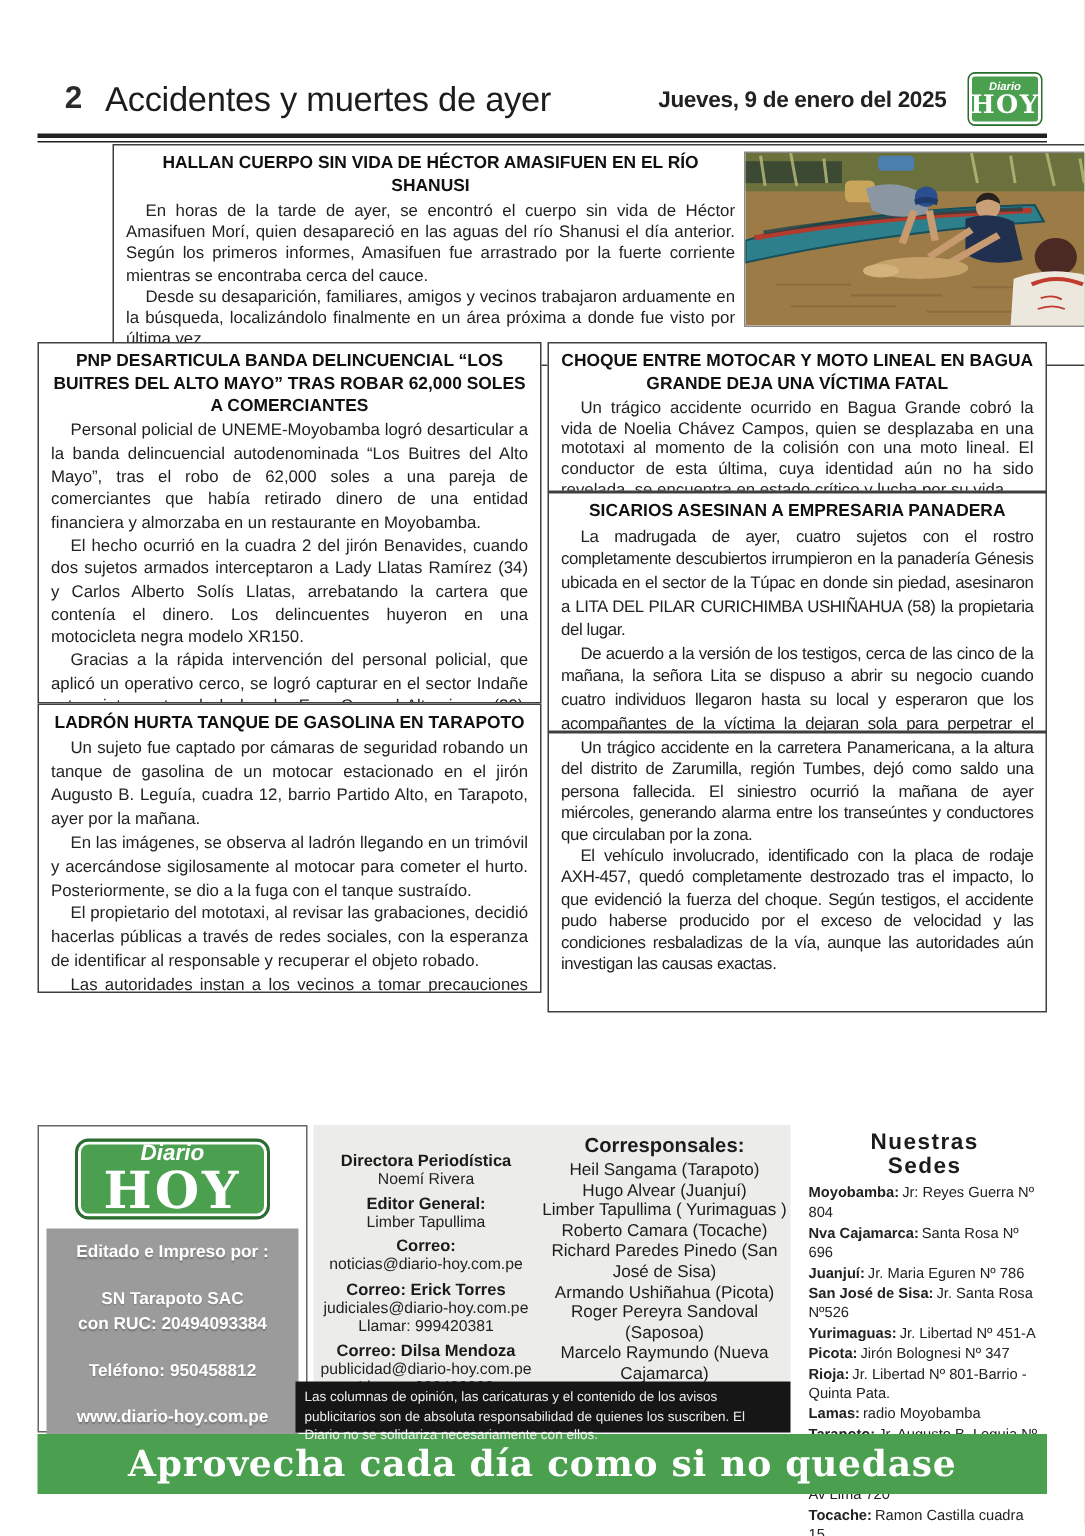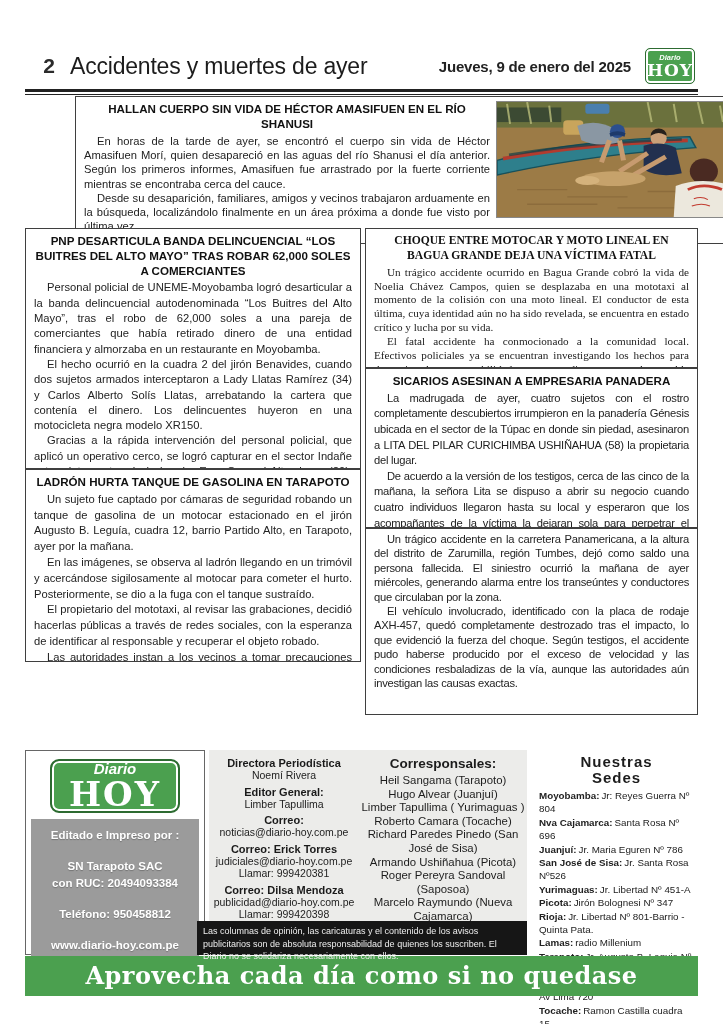--- a/index.html
+++ b/index.html
@@ -47,21 +47,21 @@
   .publisher { width:180px; border:1px solid #666; background:#fff; padding:5px; display:flex; flex-direction:column; }
   .logo-lg { width:130px; height:72px; margin:3px auto 6px; background:#4ba04f; border:2px solid #2d6b31; border-radius:9px;
     box-shadow:inset 0 0 0 2px #fff; display:flex; flex-direction:column; align-items:center; justify-content:center; }
   .logo-lg .d { color:#fff; font-size:15px; font-weight:bold; font-style:italic; line-height:16px; }
   .logo-lg .h { color:#fff; font-size:34px; font-weight:bold; font-family:"DejaVu Serif", serif; line-height:34px; letter-spacing:2px; }
   .pub-gray { flex:1; background:#9b9b9b; color:#fff; font-weight:bold; text-align:center;
     font-size:11.5px; line-height:1.3; padding:9px 4px; text-shadow:0 1px 1px rgba(0,0,0,0.25); }
   .pub-gray div { margin-bottom:2px; }
   .pub-gap { height:12px; }
   .mid-wrap { position:relative; width:318px; background:#ececea; display:flex; }
-  .staff-col { width:150px; padding:4px 2px 38px; text-align:center; }
+  .staff-col { width:150px; padding:15px 2px 38px; text-align:center; }
   .staff-title { font-size:11px; font-weight:bold; margin-top:3px; color:#1a1a1a; }
   .staff-line { font-size:10.5px; line-height:12.5px; color:#222; }
   .staff-block { margin-bottom:4px; }
   .corr-col { flex:1; padding:4px 2px 38px; text-align:center; }
   .corr-title { font-size:13.5px; font-weight:bold; margin:2px 0 3px; }
   .corr-col li { list-style:none; font-size:11.4px; line-height:13.6px; }
   .strip { position:absolute; left:-12px; bottom:0; width:calc(100% + 12px); height:34px; z-index:2;
     background:#161616; color:#eee; font-size:9px; line-height:1.4; padding:4px 6px; text-align:left; }
   .sedes-col { flex:1; background:#fff; padding:2px 4px 2px 8px; }
   .sedes-title { text-align:center; font-weight:bold; font-size:15px; line-height:16px; letter-spacing:1px; margin:2px 0 3px; }
@@ -146,21 +146,21 @@
         <div>
 
         <p class="para">Un sujeto fue captado por cámaras de seguridad robando un tanque de gasolina de un motocar estacionado en el jirón Augusto B. Leguía, cuadra 12, barrio Partido Alto, en Tarapoto, ayer por la mañana.</p>
             <p class="para">En las imágenes, se observa al ladrón llegando en un trimóvil y acercándose sigilosamente al motocar para cometer el hurto. Posteriormente, se dio a la fuga con el tanque sustraído.</p>
             <p class="para">El propietario del mototaxi, al revisar las grabaciones, decidió hacerlas públicas a través de redes sociales, con la esperanza de identificar al responsable y recuperar el objeto robado.</p>
             <p class="para">Las autoridades instan a los vecinos a tomar precauciones adicionales y a denunciar cualquier información que pueda ayudar a localizar al delincuente.</p>
           </div>
       </section>
     </div>
     <div class="col col-right">
-      <section class="article a3" style="height:140px;font-family:Liberation Serif, serif;">
+      <section class="article a3" style="height:100px;">
         <h2 class="headline">CHOQUE ENTRE MOTOCAR Y MOTO LINEAL EN BAGUA GRANDE DEJA UNA VÍCTIMA FATAL</h2>
         <div>
 
         <p class="para">Un trágico accidente ocurrido en Bagua Grande cobró la vida de Noelia Chávez Campos, quien se desplazaba en una mototaxi al momento de la colisión con una moto lineal. El conductor de esta última, cuya identidad aún no ha sido revelada, se encuentra en estado crítico y lucha por su vida.</p>
             <p class="para">El fatal accidente ha conmocionado a la comunidad local. Efectivos policiales ya se encuentran investigando los hechos para determinar las responsabilidades correspondientes en este lamentable suceso.</p>
           </div>
       </section>
       <section class="article a4" style="height:160px;">
         <h2 class="headline">SICARIOS ASESINAN A EMPRESARIA PANADERA</h2>
         <div>
@@ -263,21 +263,21 @@
           <div class="sede"><b>Juanjuí:</b><span>Jr. Maria Eguren Nº 786</span></div>
 
           <div class="sede"><b>San José de Sisa:</b><span>Jr. Santa Rosa Nº526</span></div>
 
           <div class="sede"><b>Yurimaguas:</b><span>Jr. Libertad Nº 451-A</span></div>
 
           <div class="sede"><b>Picota:</b><span>Jirón Bolognesi Nº 347</span></div>
 
           <div class="sede"><b>Rioja:</b><span>Jr. Libertad Nº 801-Barrio - Quinta Pata.</span></div>
 
-          <div class="sede"><b>Lamas:</b><span>radio Millenium</span></div>
+          <div class="sede"><b>Lamas:</b><span>radio Moyobamba</span></div>
 
           <div class="sede"><b>Tarapoto:</b><span>Jr. Augusto B. Leguia Nº 344.</span></div>
 
           <div class="sede"><b>Saposoa:</b><span>Roger Pereyra Sandoval Av Lima 720</span></div>
 
           <div class="sede"><b>Tocache:</b><span>Ramon Castilla cuadra 15</span></div>
         </div>
     </div>
   </div>
 

